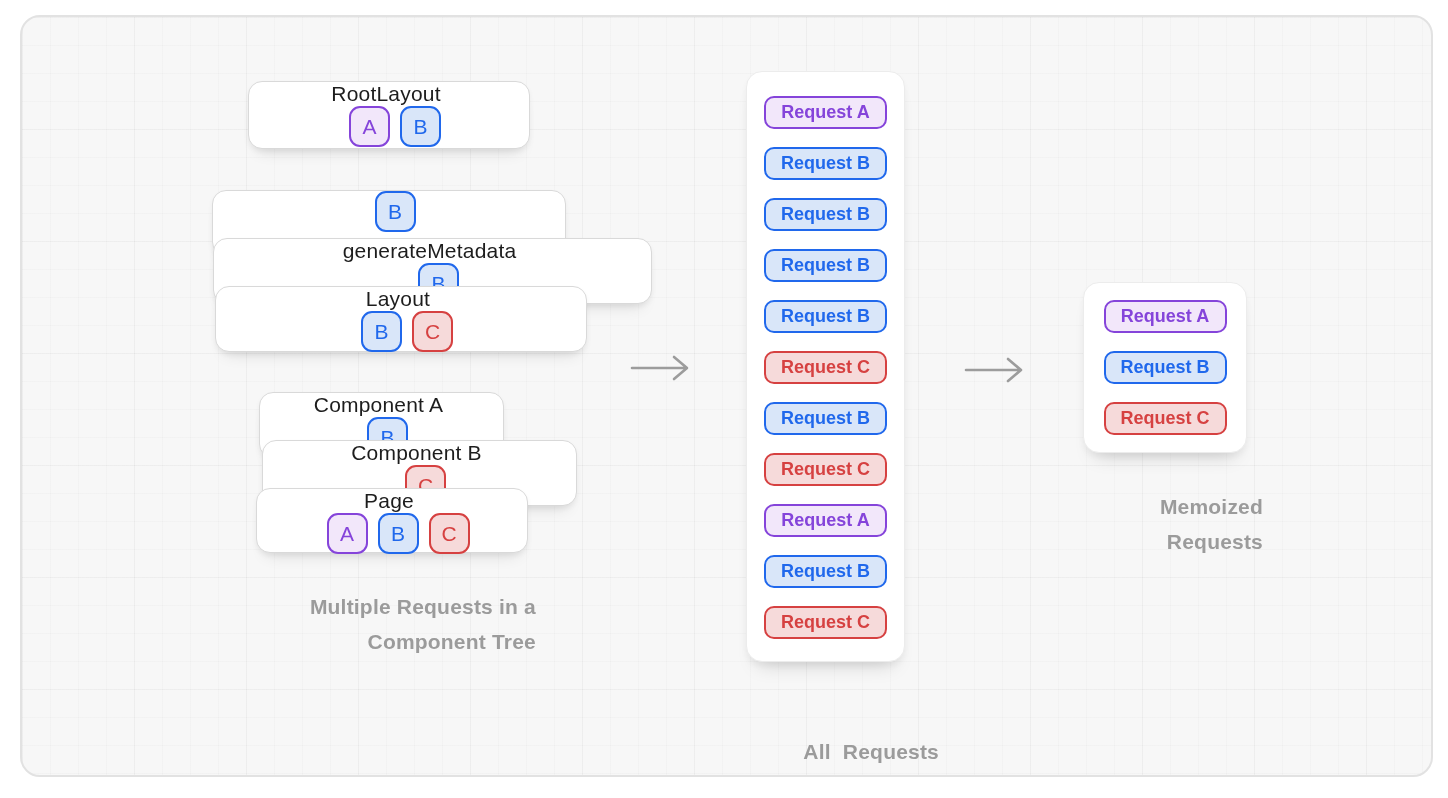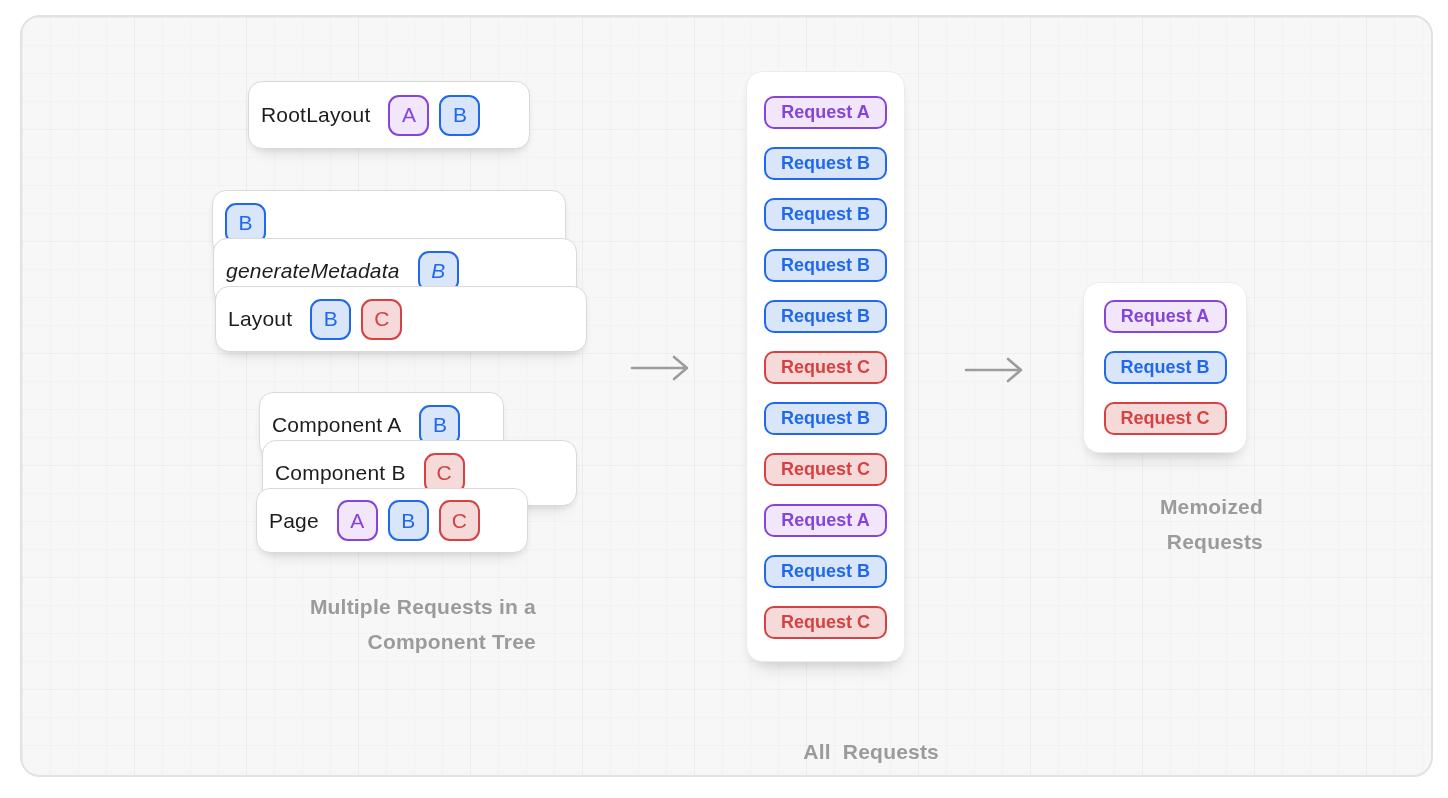--- a/index.html
+++ b/index.html
@@ -21,32 +21,32 @@
   
   .v-A { border-color:var(--A-border,#9146d6); background:var(--A-bg,#f2e7fa); color:var(--A-text,#8544da); }
   .v-B { border-color:var(--B-border,#2166e0); background:var(--B-bg,#d9e6f9); color:var(--B-text,#2068ec); }
   .v-C { border-color:var(--C-border,#d04444); background:var(--C-bg,#f6dada); color:var(--C-text,#d64141); }
 
   
   .card {
     position:absolute; box-sizing:border-box;
     background:#ffffff; border:1.5px solid #d9d9d9; border-radius:14px;
     box-shadow: 0 3px 5px rgba(0,0,0,0.05), 0 12px 16px -10px rgba(0,0,0,0.12);
-    display:flex; align-items:center; padding-left:12px;
+    display:flex; align-items:center; padding-left:12px;flex-direction:column;
   }
   .card-label { font-size:21px; font-weight:500; color:#1d1d1d; letter-spacing:0.2px; margin-right:18px; white-space:nowrap; }
   .badge-row { display:flex; gap:10px; }
   .badge {
     box-sizing:border-box; width:41px; height:41px; border-radius:11px;
     border:2px solid; display:flex; align-items:center; justify-content:center;
     font-size:21px; font-weight:500;
   }
   .c-root { left:248px; top:81px;  width:282px; height:68px; }
   .s1-0   { left:212px; top:190px; width:354px; height:66px; z-index:1; }
-  .s1-1   { left:213px; top:238px; width:364px; height:66px; z-index:2;font-style:italic; }
+  .s1-1   { left:213px; top:238px; width:439px; height:66px; z-index:2; }
   .s1-2   { left:215px; top:286px; width:372px; height:66px; z-index:3; }
   .s2-0   { left:259px; top:392px; width:245px; height:66px; z-index:1; }
   .s2-1   { left:262px; top:440px; width:315px; height:66px; z-index:2; }
   .s2-2   { left:256px; top:488px; width:272px; height:65px; z-index:3; }
 
   
   .col-card {
     position:absolute; box-sizing:border-box; background:#ffffff;
     border:1px solid #ececec; border-radius:16px;
     box-shadow: 0 4px 6px rgba(0,0,0,0.04), 0 14px 20px -12px rgba(0,0,0,0.18);

